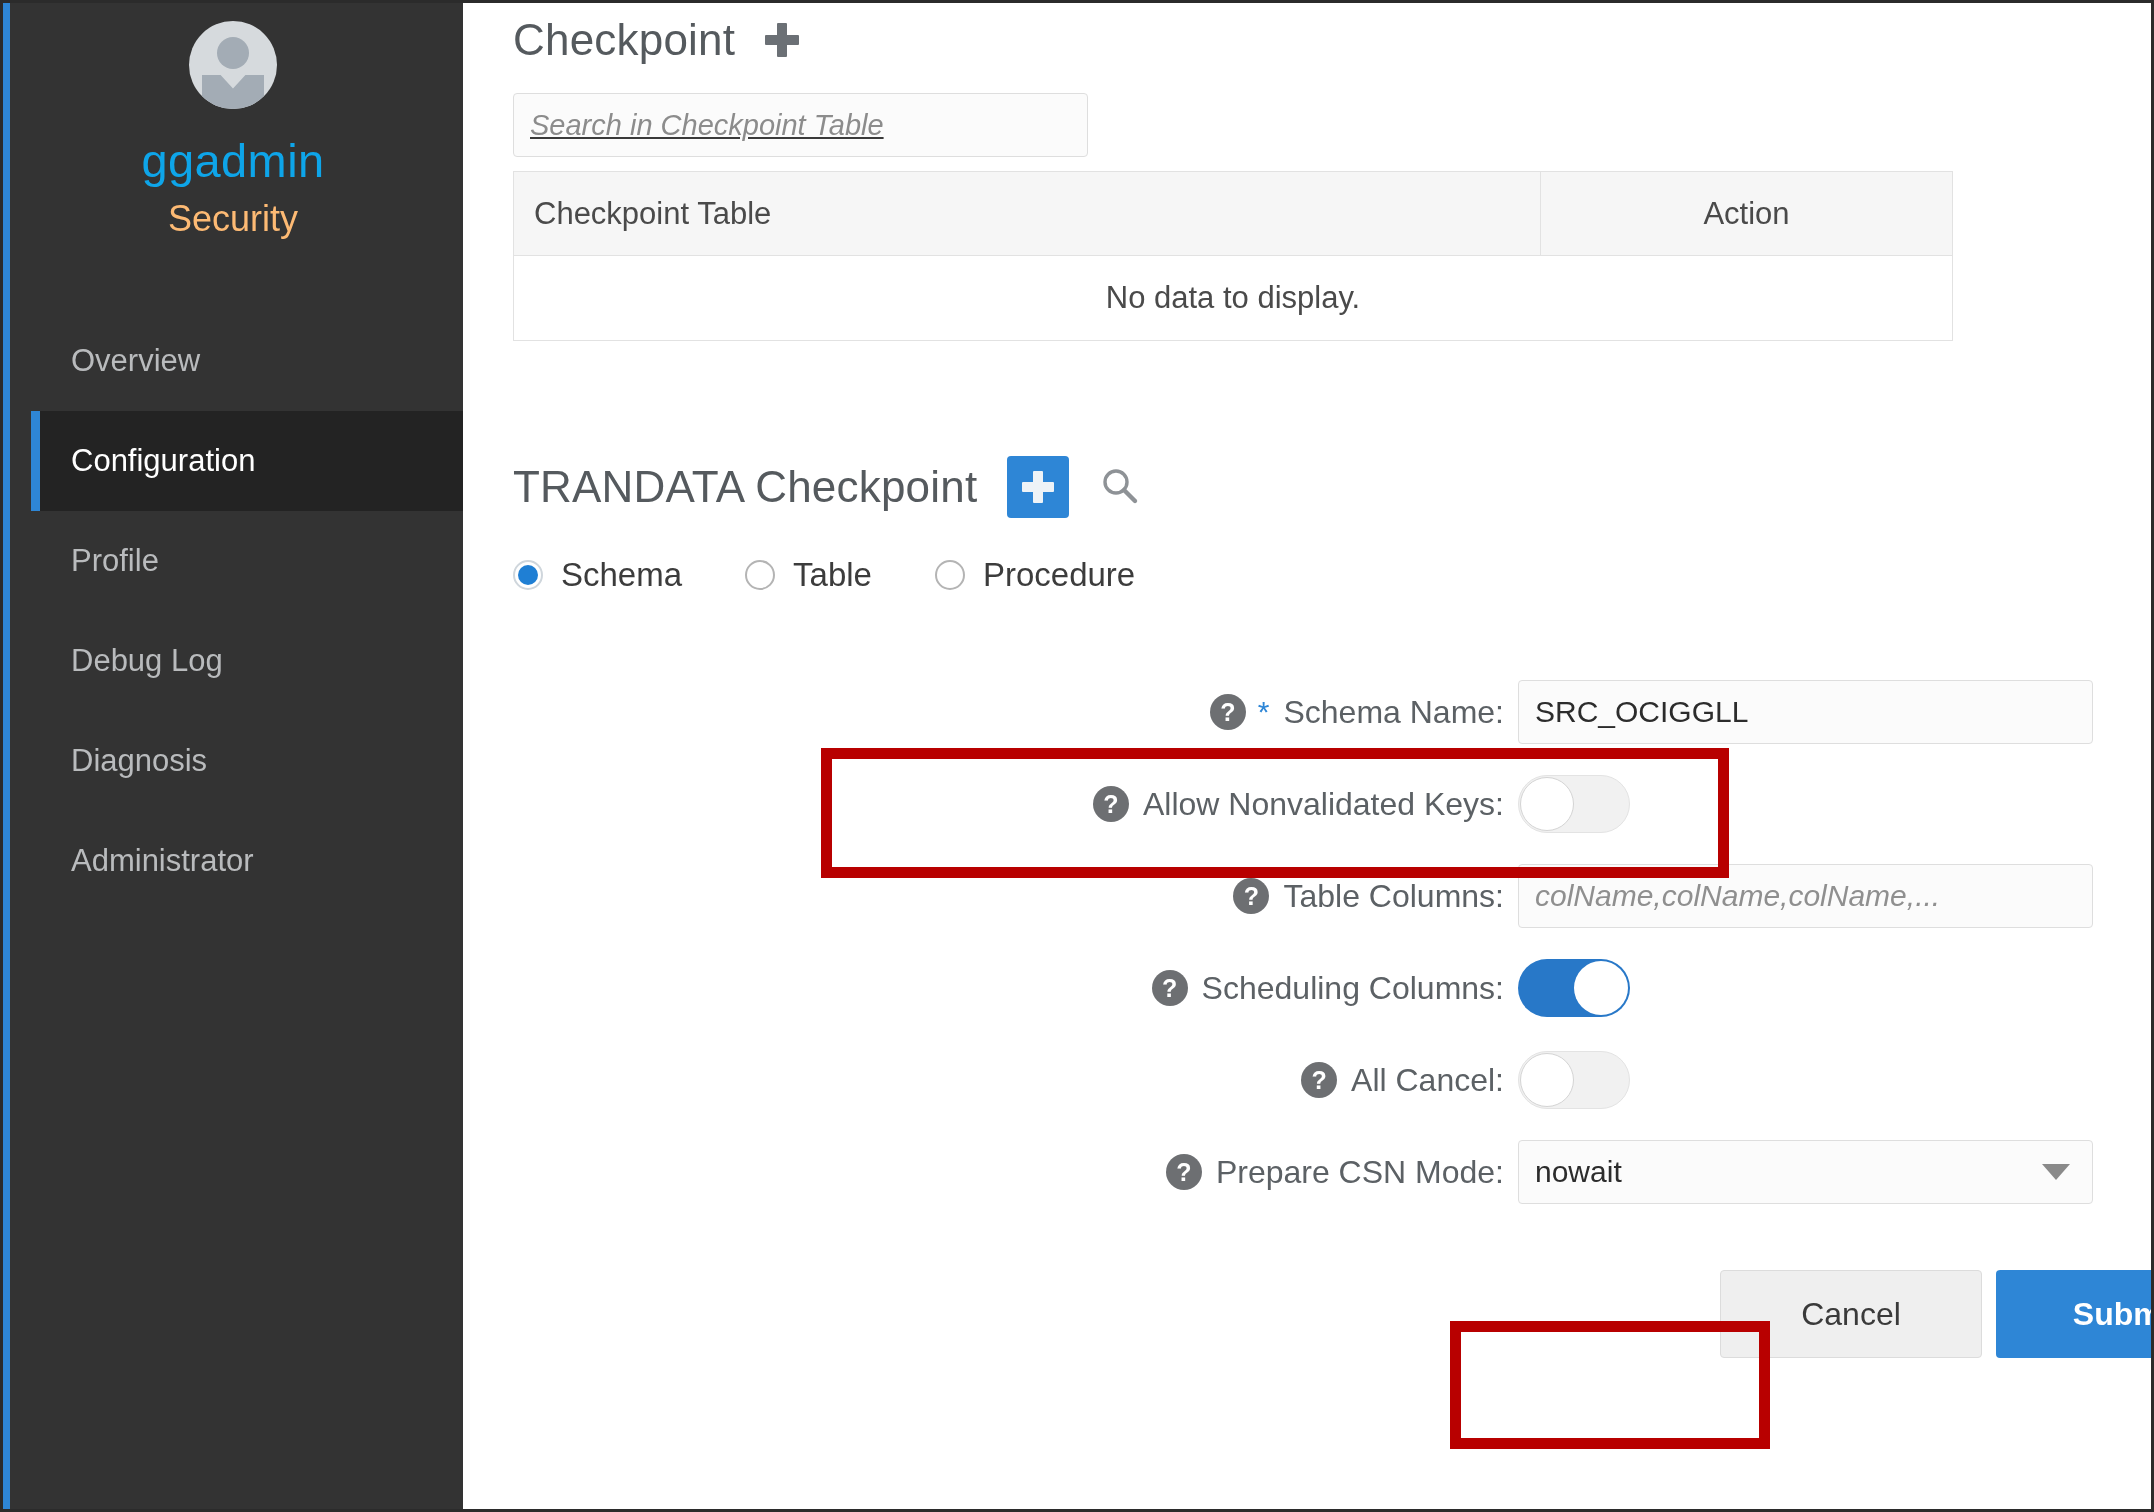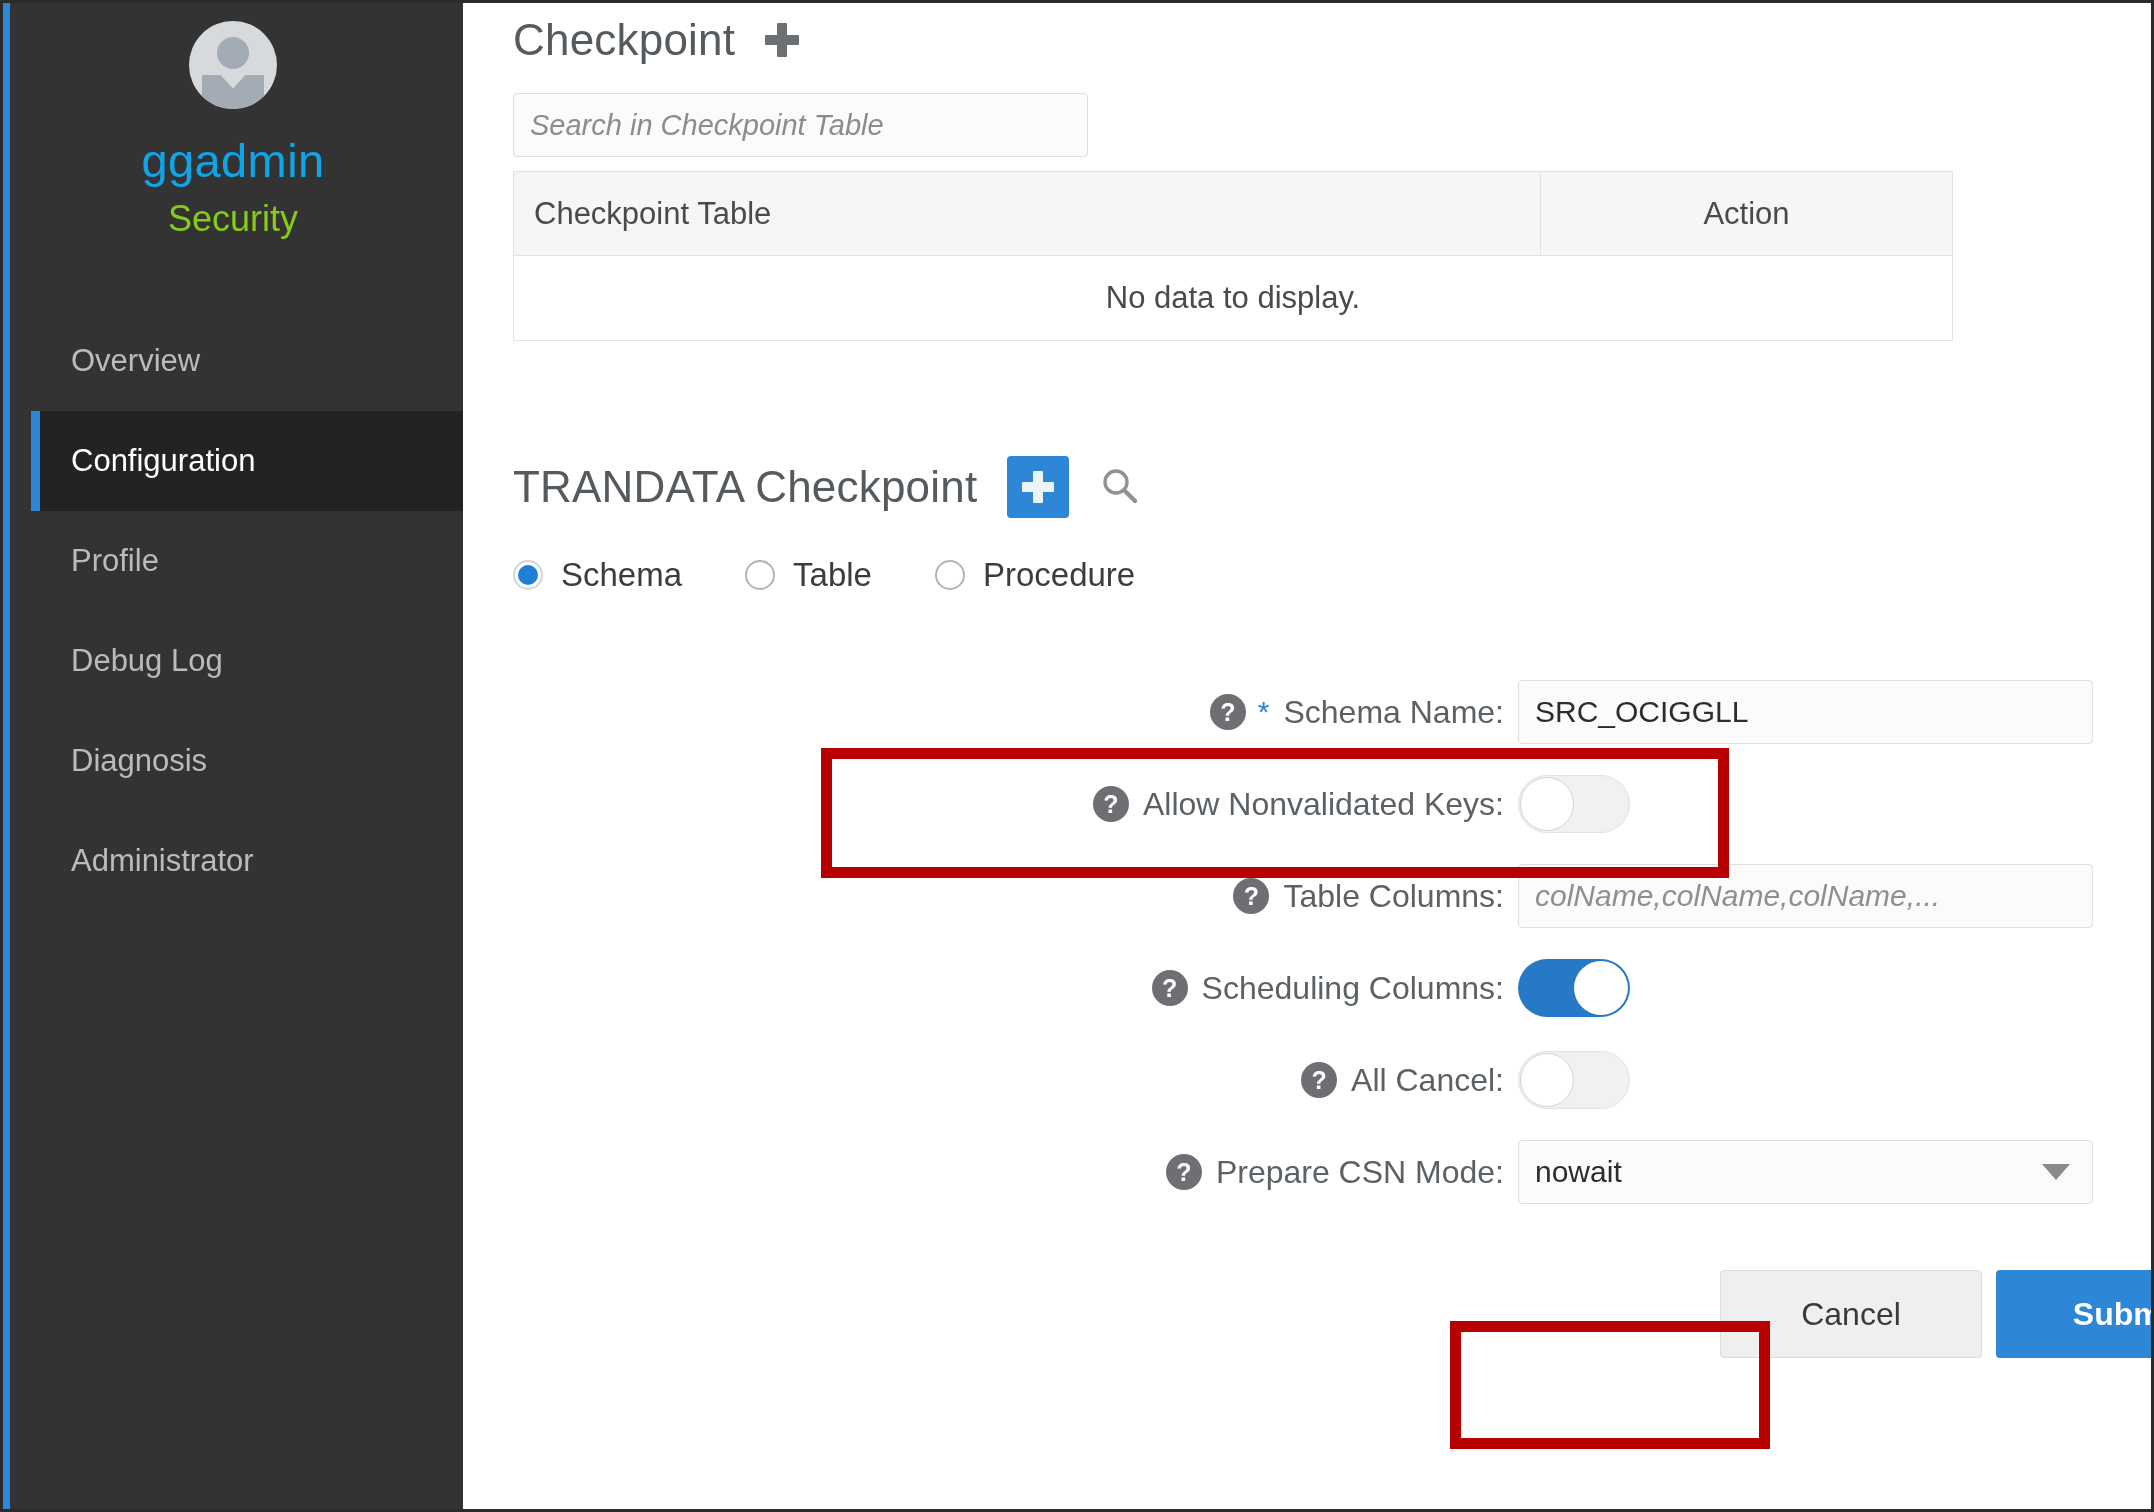--- a/index.html
+++ b/index.html
@@ -68,21 +68,21 @@
   }
   .user-name {
     color: #0ea5e9;
     font-size: 47px;
     font-weight: 400;
     letter-spacing: 0.4px;
     margin-top: 27px;
     line-height: 1.05;
   }
   .user-role {
-    color: #84cc16;
+    color: #fdba74;
     font-size: 36px;
     font-weight: 400;
     margin-top: 15px;
     line-height: 1.05;
   }
 
   #nav {
     margin-top: 73px;
     padding-left: 28px;
   }
@@ -170,20 +170,21 @@
     margin-top: 28px;
     width: 575px;
     height: 64px;
     border: 1px solid #dedede;
     border-radius: 4px;
     background: #fbfbfb;
     padding: 0 16px;
     font-family: "Liberation Sans", sans-serif;
     font-size: 29px;
     color: #3a3a3a;
+    text-decoration: underline;
   }
   .search-box::placeholder {
     font-style: italic;
     color: #8c8c8c;
   }
 
   
   .cp-table {
     margin-top: 14px;
     width: 1440px;

